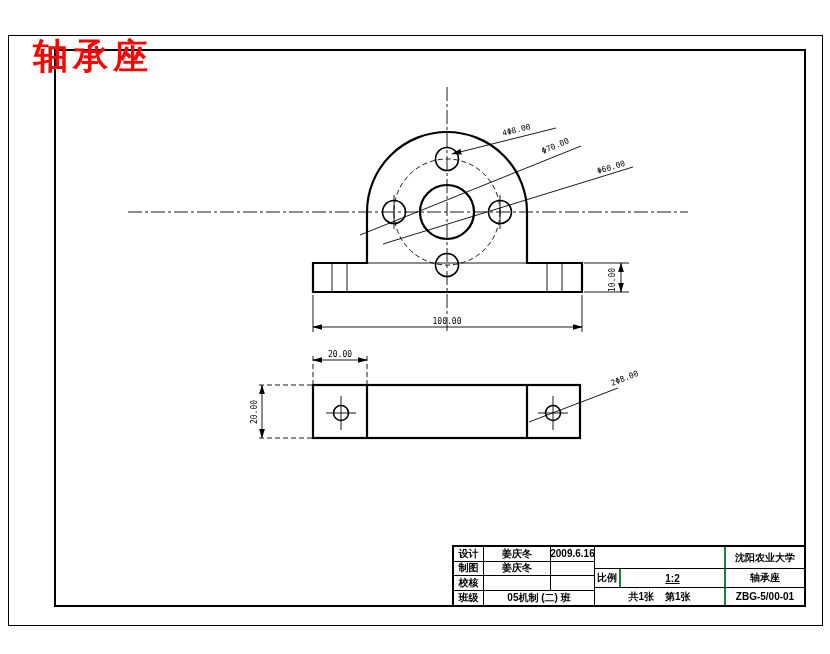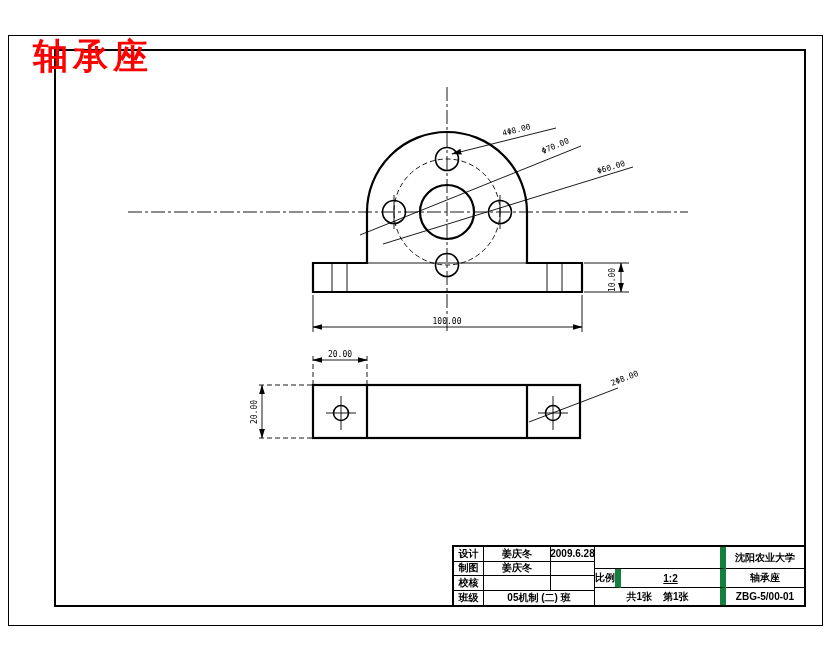--- a/index.html
+++ b/index.html
@@ -41,21 +41,21 @@
     display:flex;align-items:center;justify-content:center;overflow:hidden;white-space:nowrap;}
   .tb-left .cell.last-col{border-right:none;}
   .tb-left .cell.last-row{border-bottom:none;}
   .tb-left .cell.span2{grid-column:2/4;border-right:none;}
   .tb-right{width:209px;display:flex;flex-direction:column;box-sizing:border-box;}
   .tb-right .row{display:flex;}
   .tb-right .rowA{height:22px;}
   .tb-right .rowB{height:19px;}
   .tb-right .rowC{flex:1;}
   .tb-right .cell{display:flex;align-items:center;justify-content:center;
-    border-right:6px solid #15803d;border-bottom:1px solid #000;box-sizing:border-box;
+    border-right:2px solid #15803d;border-bottom:1px solid #000;box-sizing:border-box;
     overflow:hidden;white-space:pre;}
   .tb-right .cell.no-r{border-right:none;}
   .tb-right .cell.no-b{border-bottom:none;}
   .w131{width:131px;} .w78{width:78px;flex:1;} .w26{width:26px;} .w105{width:105px;text-decoration:underline;}
 </style>
 </head>
 <body>
 
 <div class="frame-outer"></div>
 <div class="frame-inner"></div>
@@ -139,21 +139,21 @@
 
     <line class="s-thin" x1="529" y1="422" x2="618" y2="388"></line>
     <text class="dim-text" x="612" y="386" transform="rotate(-21 612 386)">2Φ8.00</text>
   </g>
 </svg>
 
 <div class="tblock">
   <div class="tb-left">
     <div class="cell">设计</div>
     <div class="cell">姜庆冬</div>
-    <div class="cell last-col">2009.6.28</div>
+    <div class="cell last-col">2009.6.16</div>
 
     <div class="cell">制图</div>
     <div class="cell">姜庆冬</div>
     <div class="cell last-col"></div>
 
     <div class="cell">校核</div>
     <div class="cell"></div>
     <div class="cell last-col"></div>
 
     <div class="cell last-row">班级</div>

